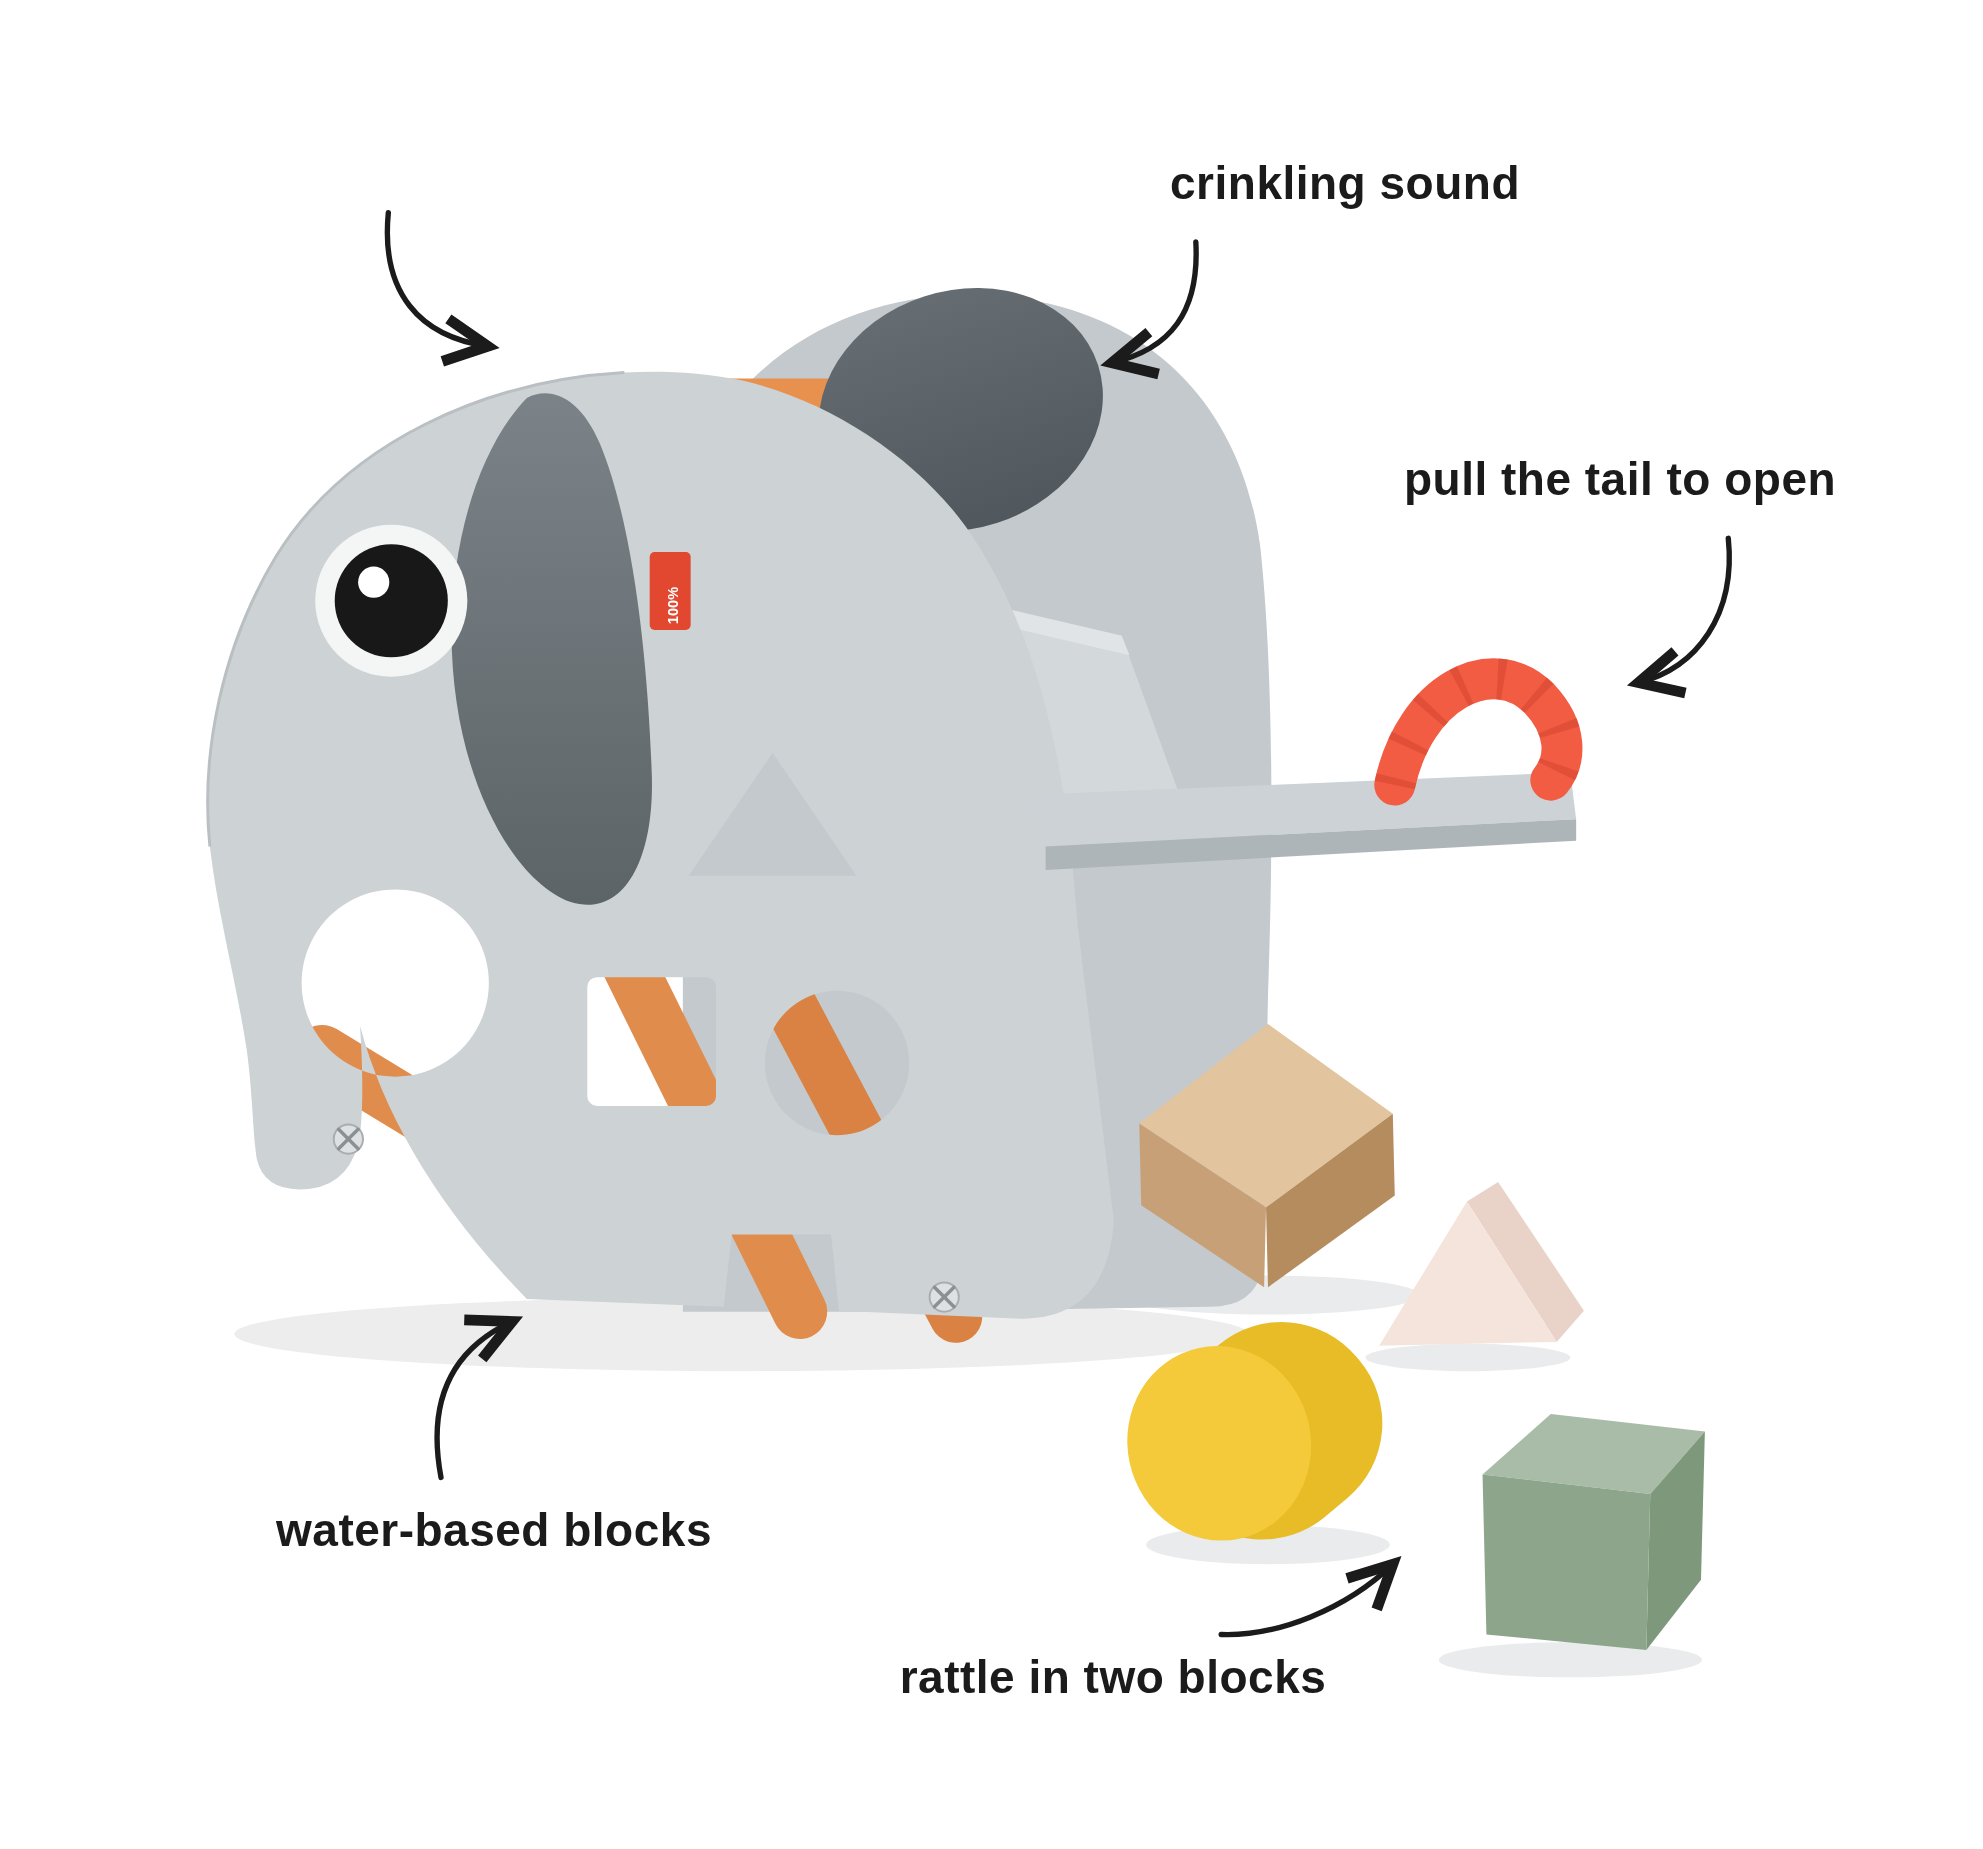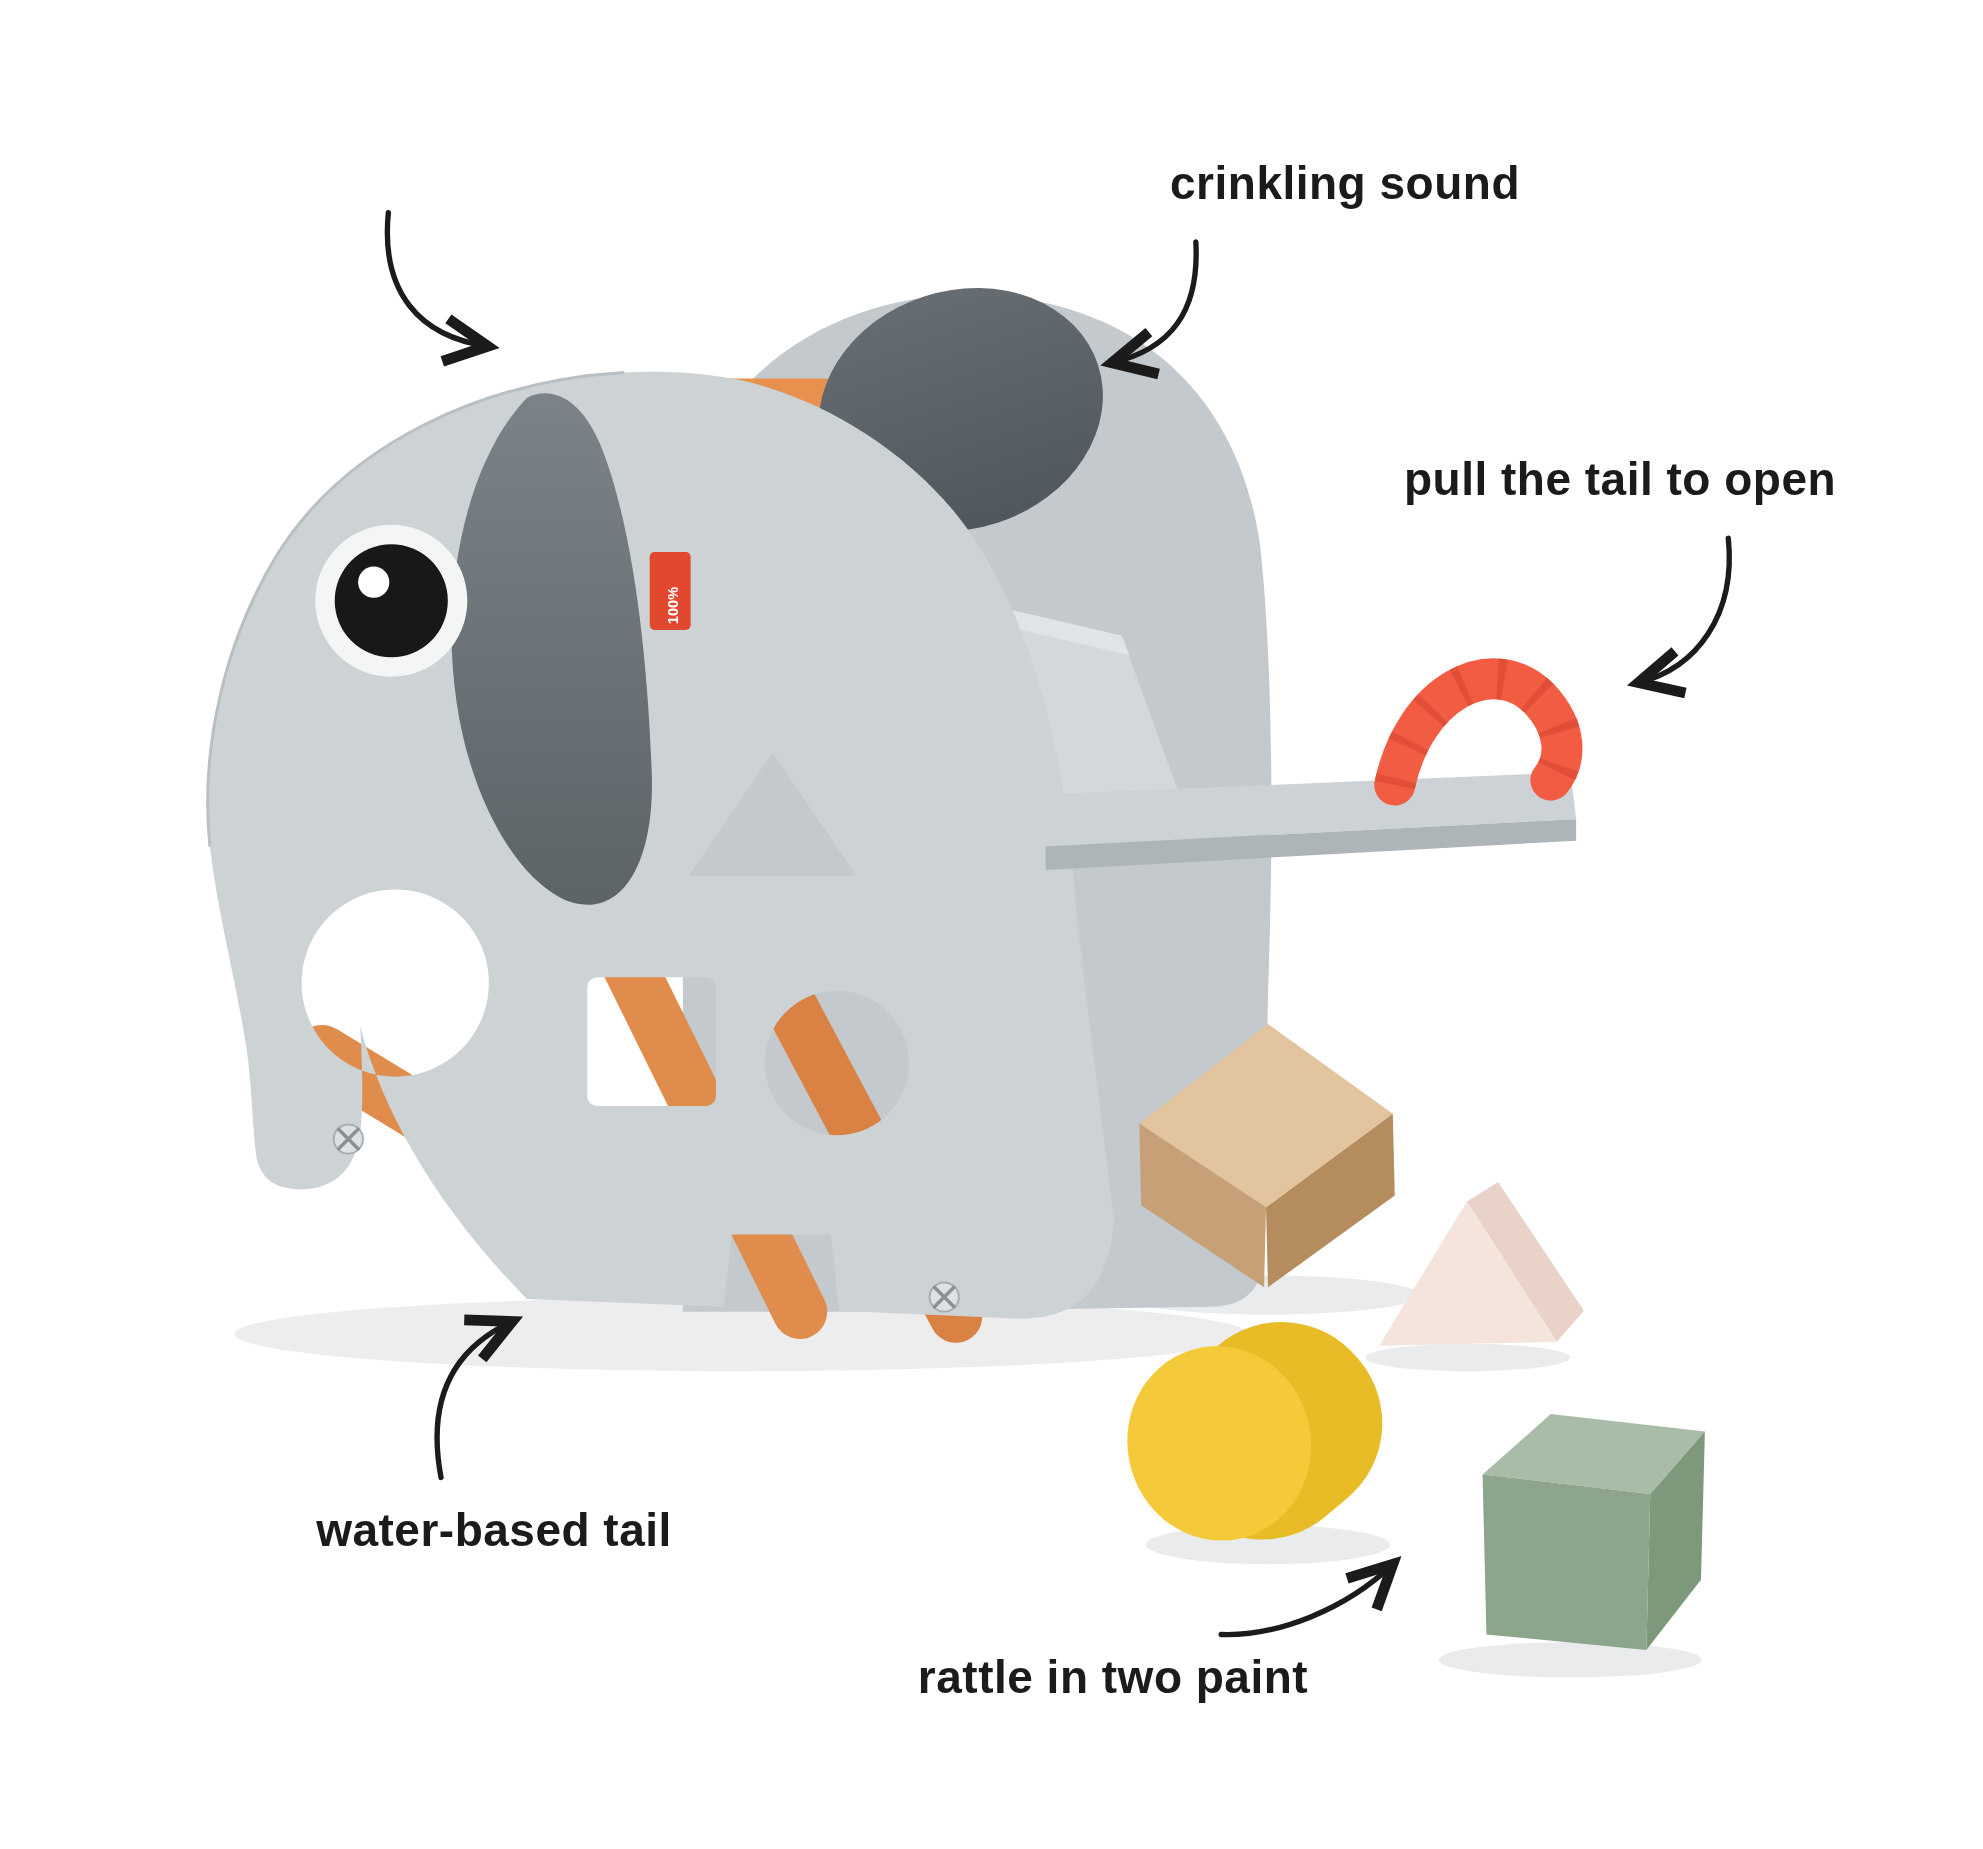--- a/index.html
+++ b/index.html
@@ -164,18 +164,18 @@
       <path d="M 452 1515 C 438 1440 460 1385 525 1355" marker-end="url(#ah)"></path>
       <path d="M 1252 1676 C 1310 1678 1380 1650 1428 1604" marker-end="url(#ah)"></path>
     </g>
   </svg>
 
 
   <div class="label" style="left:1620px;top:479px">pull the tail to open</div>
 
   <div class="label" style="left:1345px;top:183px">crinkling sound</div>
 
-  <div class="label" style="left:494px;top:1530px">water-based tail</div>
+  <div class="label" style="left:494px;top:1530px">water-based blocks</div>
 
-  <div class="label" style="left:1113px;top:1677px">rattle in two paint</div>
+  <div class="label" style="left:1113px;top:1677px">rattle in two blocks</div>
 
 </div>
 
 
 </body></html>

